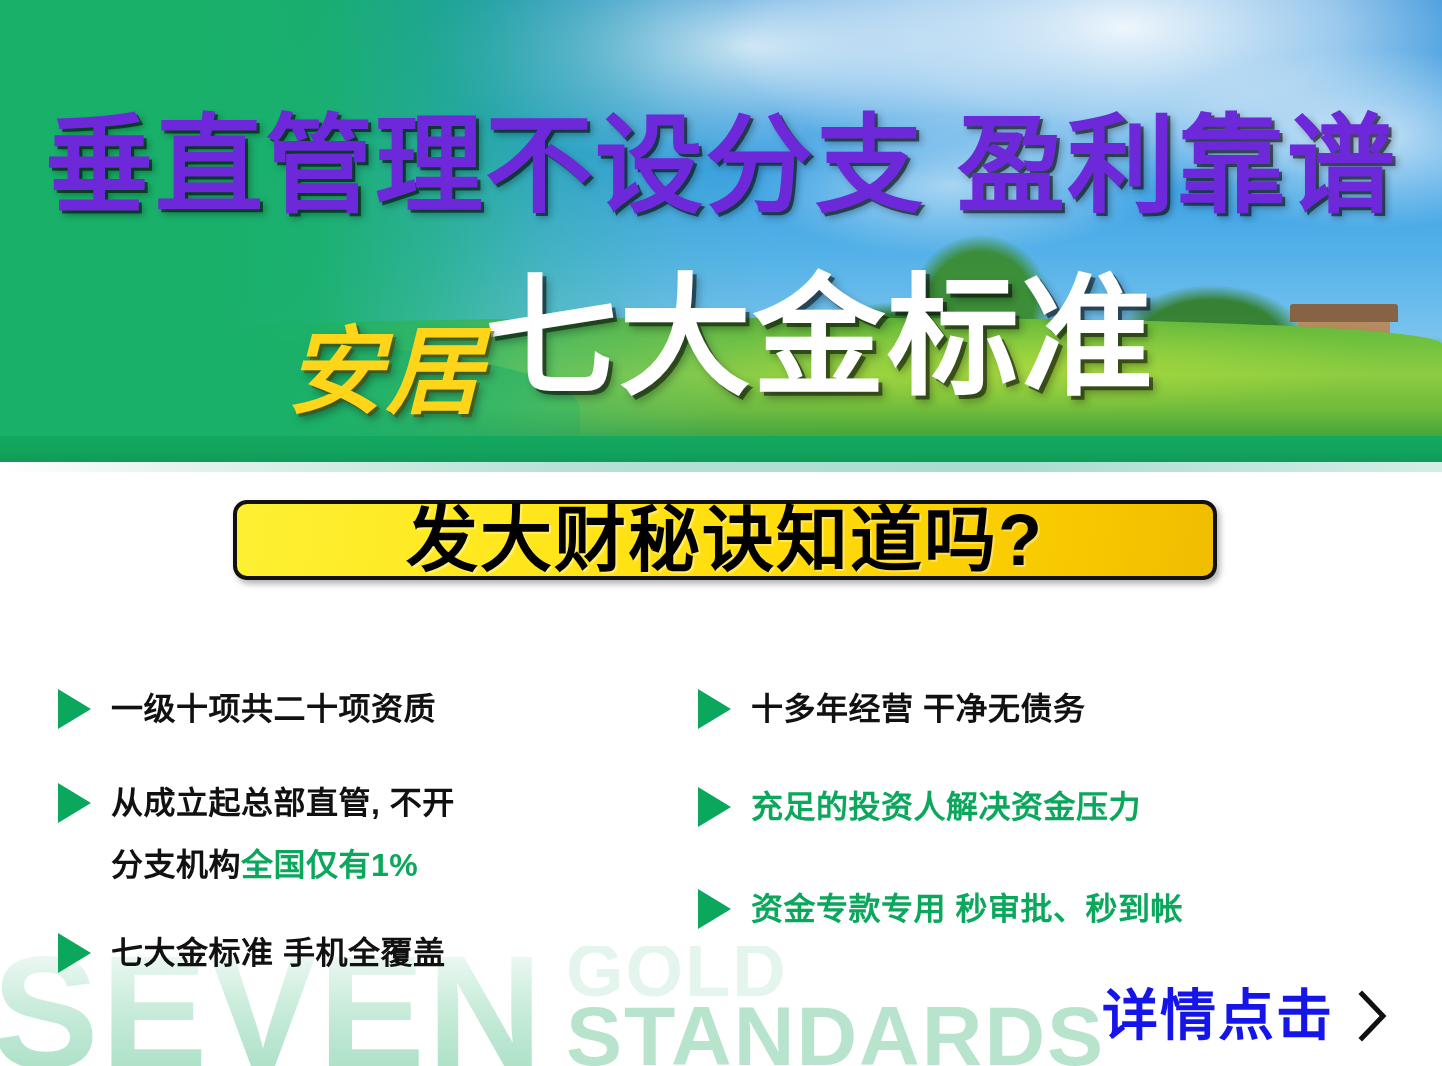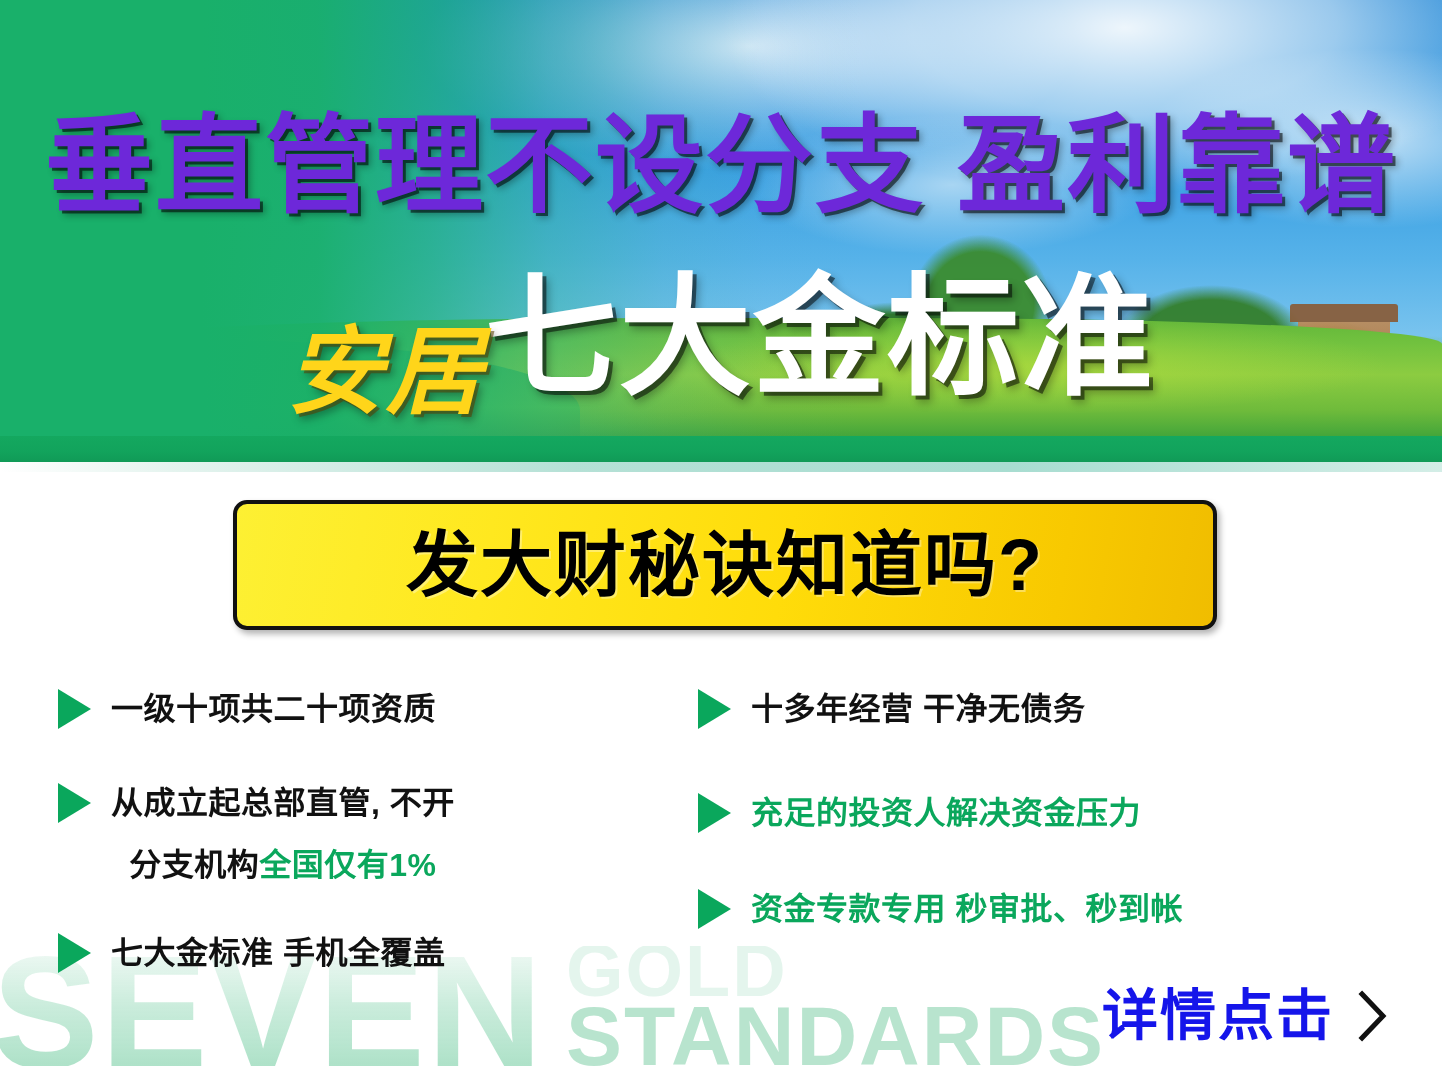--- a/index.html
+++ b/index.html
@@ -185,21 +185,21 @@
       4px 4px 0 rgba(0,0,0,0.50),
       6px 7px 9px rgba(0,0,0,0.30);
   }
 
   
   .yellow-bar {
     position: absolute;
     left: 233px;
     top: 500px;
     width: 984px;
-    height: 130px;
+    height: 80px;
     box-sizing: border-box;
     border: 4px solid #111111;
     border-radius: 14px;
     background: linear-gradient(100deg, #fdf033 0%, #ffe81f 26%, #ffdc0a 56%, #f8c900 84%, #f0bd00 100%);
     box-shadow: 3px 4px 6px rgba(0,0,0,0.30);
     display: flex;
     align-items: center;
     justify-content: center;
   }
   .yellow-bar-text {
@@ -243,31 +243,31 @@
     margin-right: 20px;
   }
   .feature-text {
     font-size: 32px;
     font-weight: bold;
     line-height: 62px;
     color: #111111;
     letter-spacing: 0.5px;
     white-space: nowrap;
   }
-  .feature-text.wrap { white-space: normal; text-align: center; }
+  .feature-text.wrap { white-space: normal; }
   .feature-text .hl { color: #0aa75c; margin-top: 41px; }
   .feature-text.green { color: #0aa75c; }
 
   
   .f-l1 { left: 0; top: 14px; }
   .f-l2 { left: 0; top: 108px; }
   .f-l3 { left: 0; top: 258px; }
   
   .f-r1 { left: 0; top: 14px; }
-  .f-r2 { left: 0; top: 118px; }
+  .f-r2 { left: 0; top: 112px; }
   .f-r3 { left: 0; top: 214px; }
 
   
   .watermark {
     position: absolute;
     left: 0;
     bottom: 0;
     width: 1442px;
     height: 120px;
     pointer-events: none;

